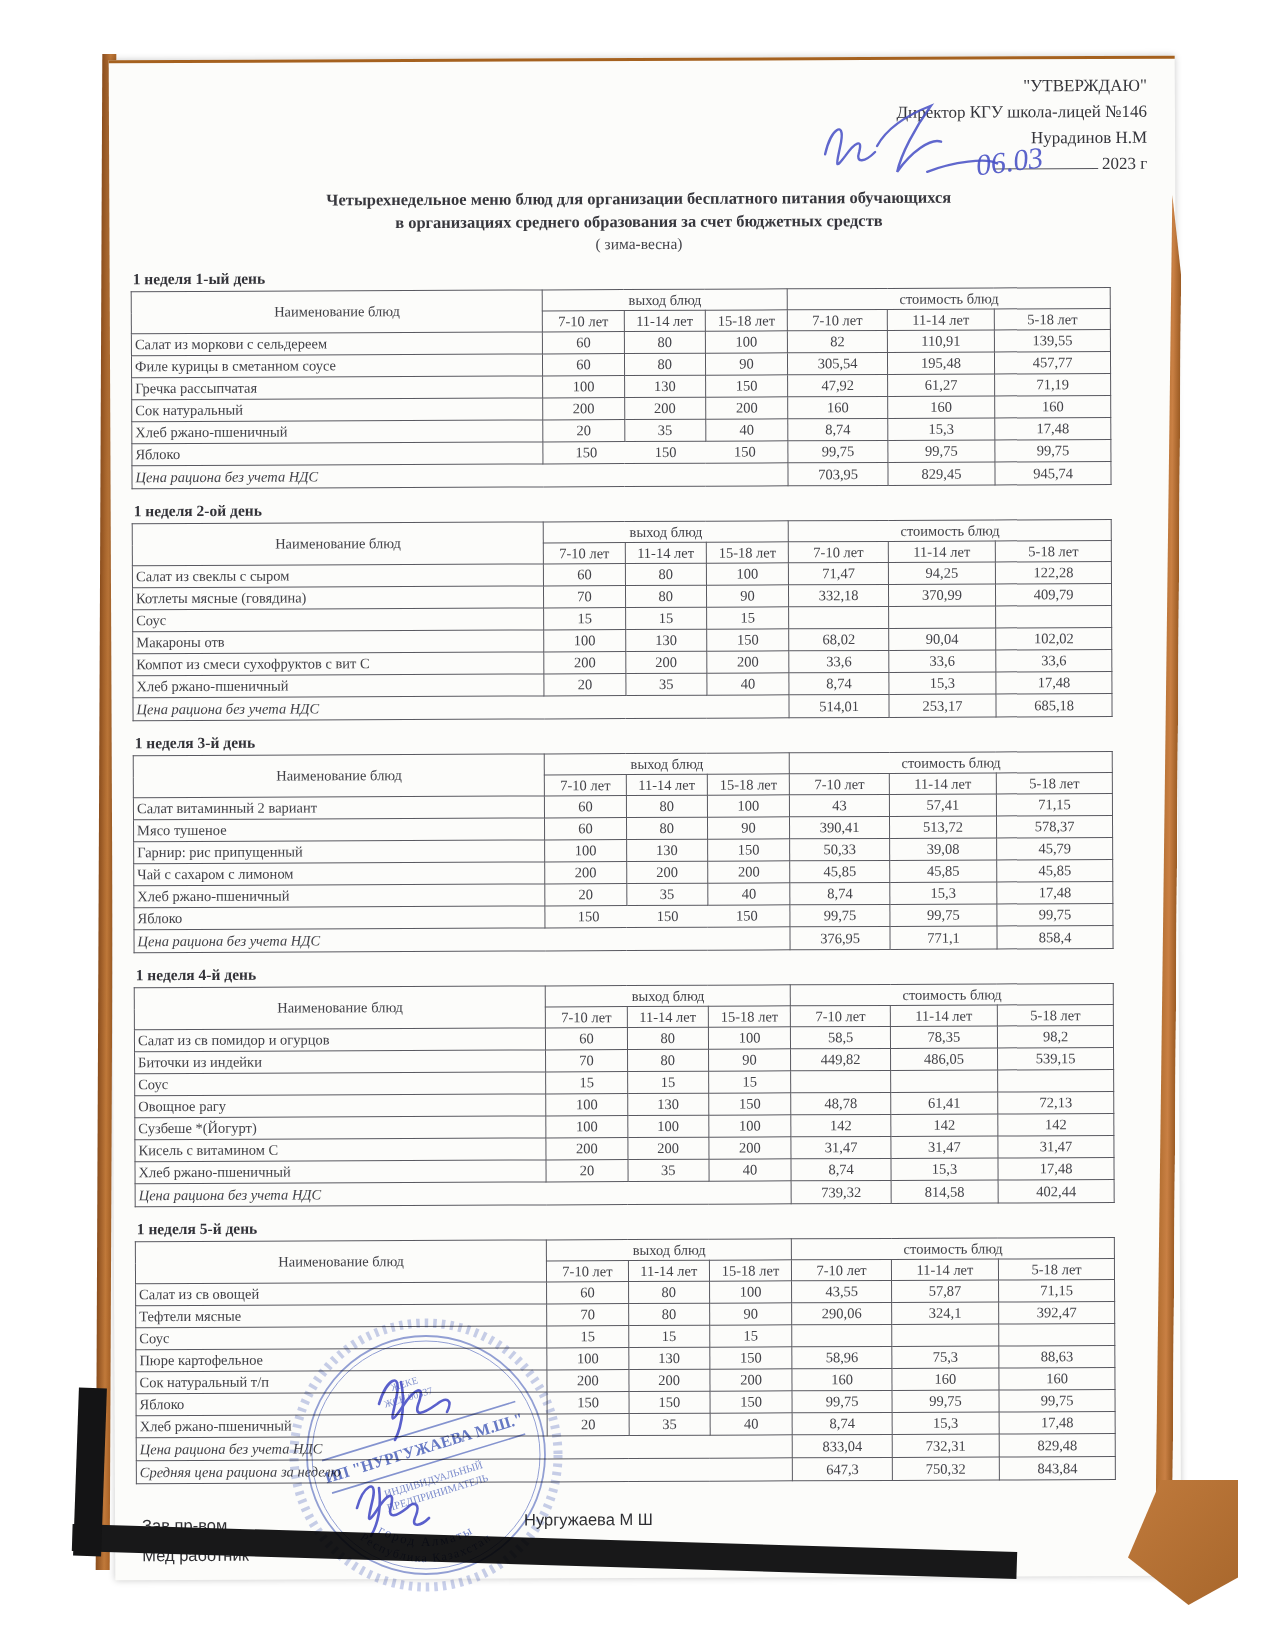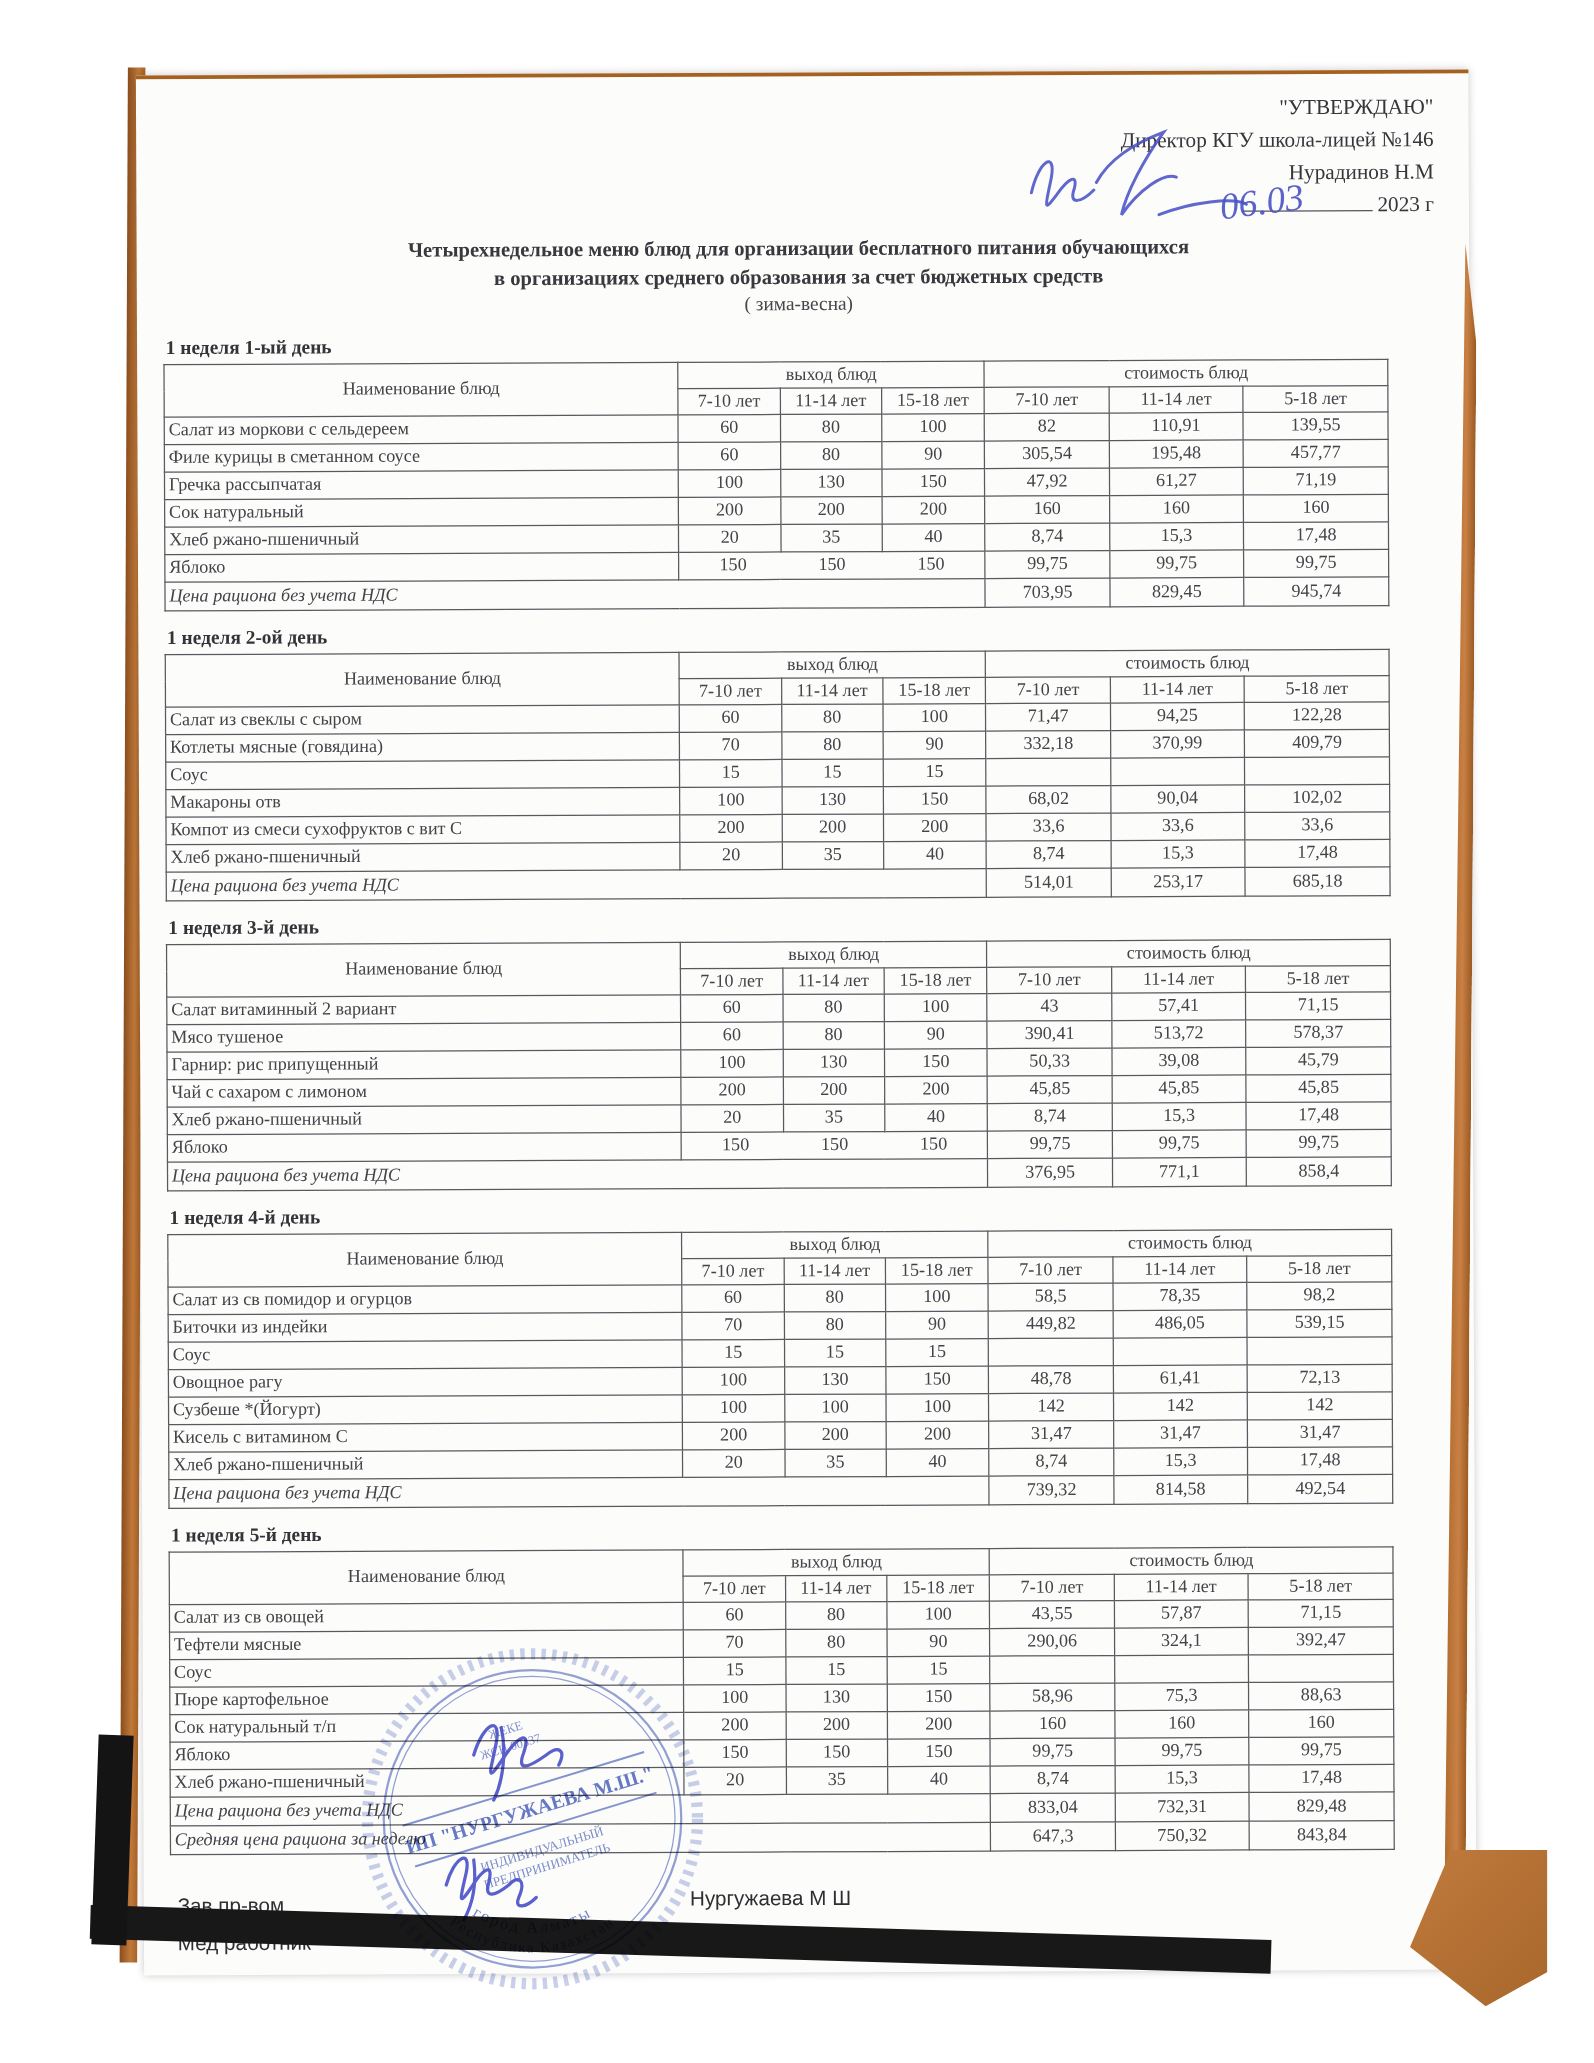--- a/index.html
+++ b/index.html
@@ -44,21 +44,21 @@
   td.dish-name{text-align:left;padding-left:5px;}
   td.merged{padding:0;}
   td.merged span{display:inline-block;width:33.3%;text-align:center;}
   tr.total-row td{height:22px;}
   td.total-label{font-style:italic;padding-left:5px;}
   td.total-val{font-weight:bold;text-align:center;}
   
   .footer-row{position:relative;display:flex;margin-top:26px;margin-left:6px;z-index:2;
               font-family:"Liberation Sans",sans-serif;font-size:16.5px;color:#2f2f33;}
   .footer-left{width:300px;line-height:30px;}
-  .footer-name{margin-left:110px;padding-top:2px;text-align:right;}
+  .footer-name{margin-left:82px;padding-top:2px;text-align:right;}
   .stamp-bottom{position:absolute;left:283px;top:1312px;z-index:5;pointer-events:none;mix-blend-mode:multiply;}
   svg text{font-family:"Liberation Serif",serif;}
 </style>
 </head>
 <body>
 
 <div class="scan">
 
   <div class="wood-left"></div>
   <div class="edge-marks"></div>
@@ -451,21 +451,21 @@
                 <td class="num">35</td>
                 <td class="num">40</td>
                 <td class="num">8,74</td>
                 <td class="num">15,3</td>
                 <td class="num">17,48</td>
               </tr>
               <tr class="total-row">
                 <td class="total-label" colspan="4">Цена рациона без учета НДС</td>
                 <td class="total-val">739,32</td>
                 <td class="total-val">814,58</td>
-                <td class="total-val">492,54</td>
+                <td class="total-val">402,44</td>
               </tr>
             </tbody>
     </table>
   </div>
 
   <div class="day-section">
     <div class="day-heading">1 неделя 5-й день</div>
     <table class="menu">
       <colgroup>
         <col style="width:42%">

